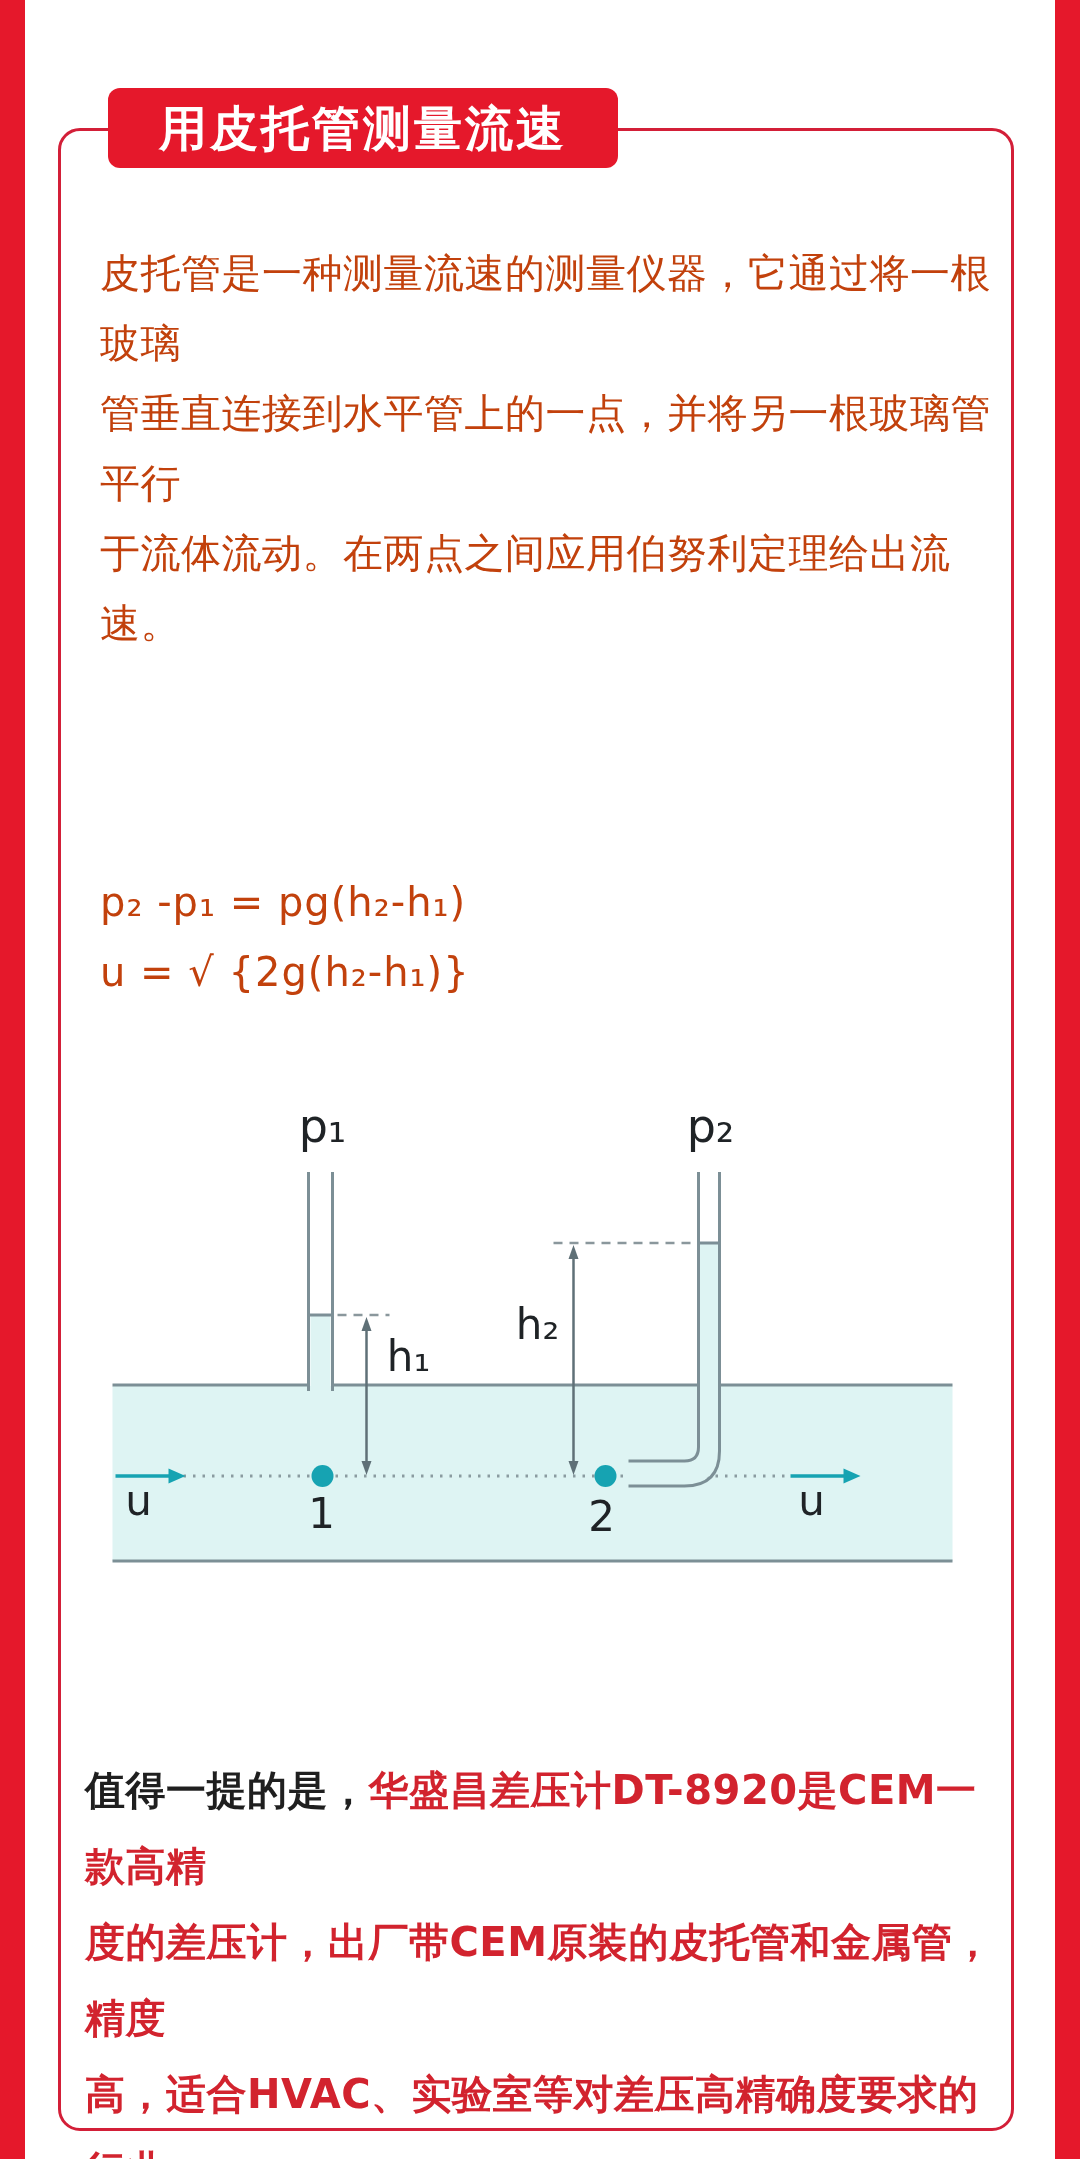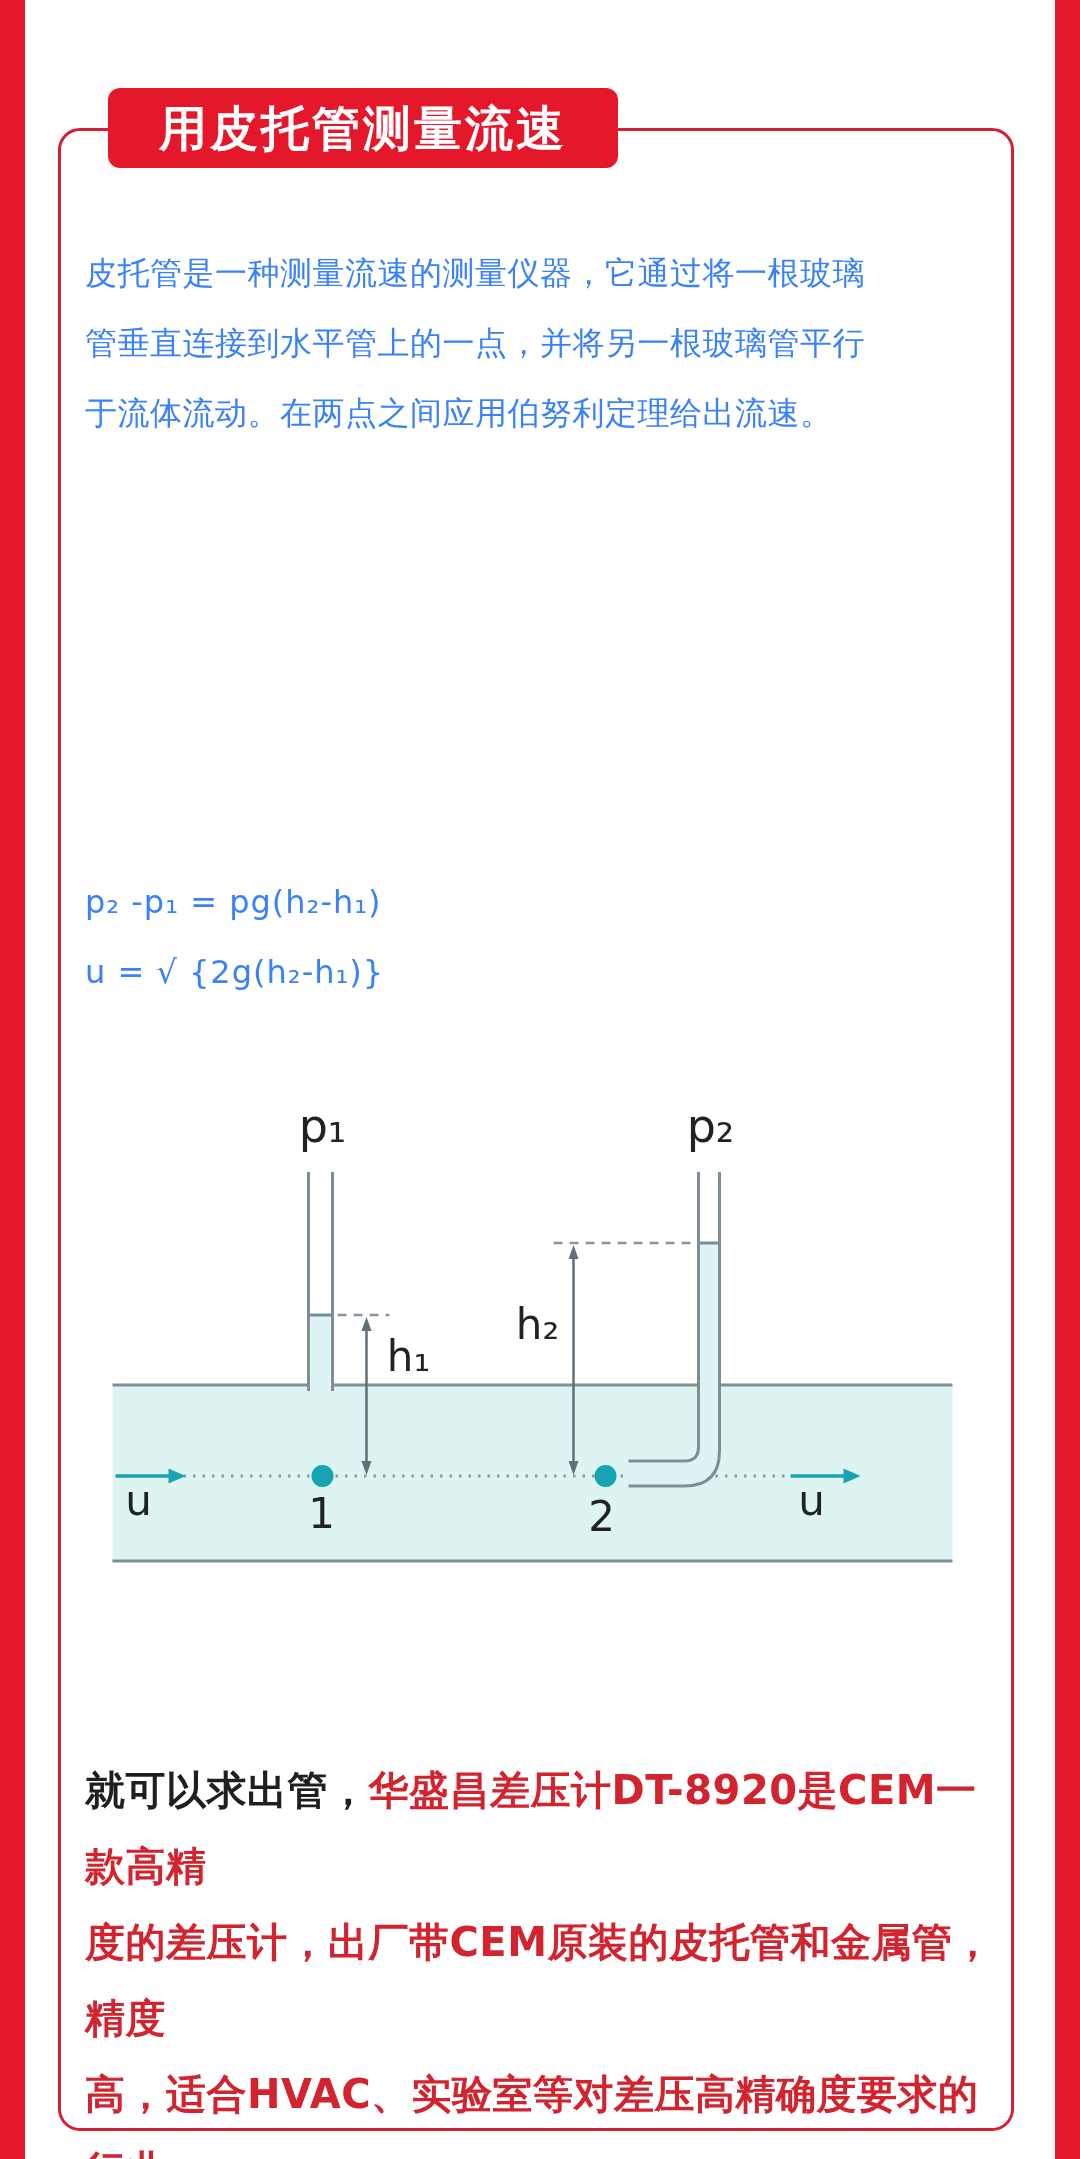--- a/index.html
+++ b/index.html
@@ -17,22 +17,22 @@
     position:absolute;left:58px;top:128px;width:950px;height:1997px;
     border:3px solid #d31f38;border-radius:22px;background:#ffffff;
   }
   .badge{
     position:absolute;left:108px;top:88px;width:510px;height:80px;
     background:#e5182b;border-radius:12px;
     color:#ffffff;font-size:48px;font-weight:bold;letter-spacing:3px;
     text-align:center;line-height:80px;z-index:5;
   }
   .prose{
-    position:absolute;left:85px;width:916px;
-    font-size:32px;line-height:70px;color:#3b82f6;
+    position:absolute;left:100px;width:916px;
+    font-size:40px;line-height:70px;color:#c2410c;
     white-space:pre-line;letter-spacing:0.5px;
   }
   .intro{top:238px;}
   .body-text{top:517px;}
   .formulas{top:867px;font-weight:400;letter-spacing:1px;}
   .note{
     position:absolute;left:85px;top:1752px;width:916px;
     font-size:40px;line-height:76px;font-weight:700;
     color:#1f1f1f;white-space:pre-line;letter-spacing:0.5px;
   }
@@ -120,18 +120,18 @@
     <text class="plabel" x="237" y="47" text-anchor="middle">p₁</text>
     <text class="plabel" x="625" y="47" text-anchor="middle">p₂</text>
     <text class="mlabel" x="323" y="276" text-anchor="middle">h₁</text>
     <text class="mlabel" x="452" y="244" text-anchor="middle">h₂</text>
     <text class="mlabel" x="236" y="433" text-anchor="middle">1</text>
     <text class="mlabel" x="516" y="436" text-anchor="middle">2</text>
     <text class="mlabel" x="53" y="420" text-anchor="middle">u</text>
     <text class="mlabel" x="726" y="420" text-anchor="middle">u</text>
   </svg>
 
-  <div class="note"><span>就可以求出管，</span><span class="red">华盛昌差压计DT-8920是CEM一款高精
+  <div class="note"><span>值得一提的是，</span><span class="red">华盛昌差压计DT-8920是CEM一款高精
 度的差压计，出厂带CEM原装的皮托管和金属管，精度
 高，适合HVAC、实验室等对差压高精确度要求的行业
 应用。</span></div>
 
 </div>
 
 </body></html>

